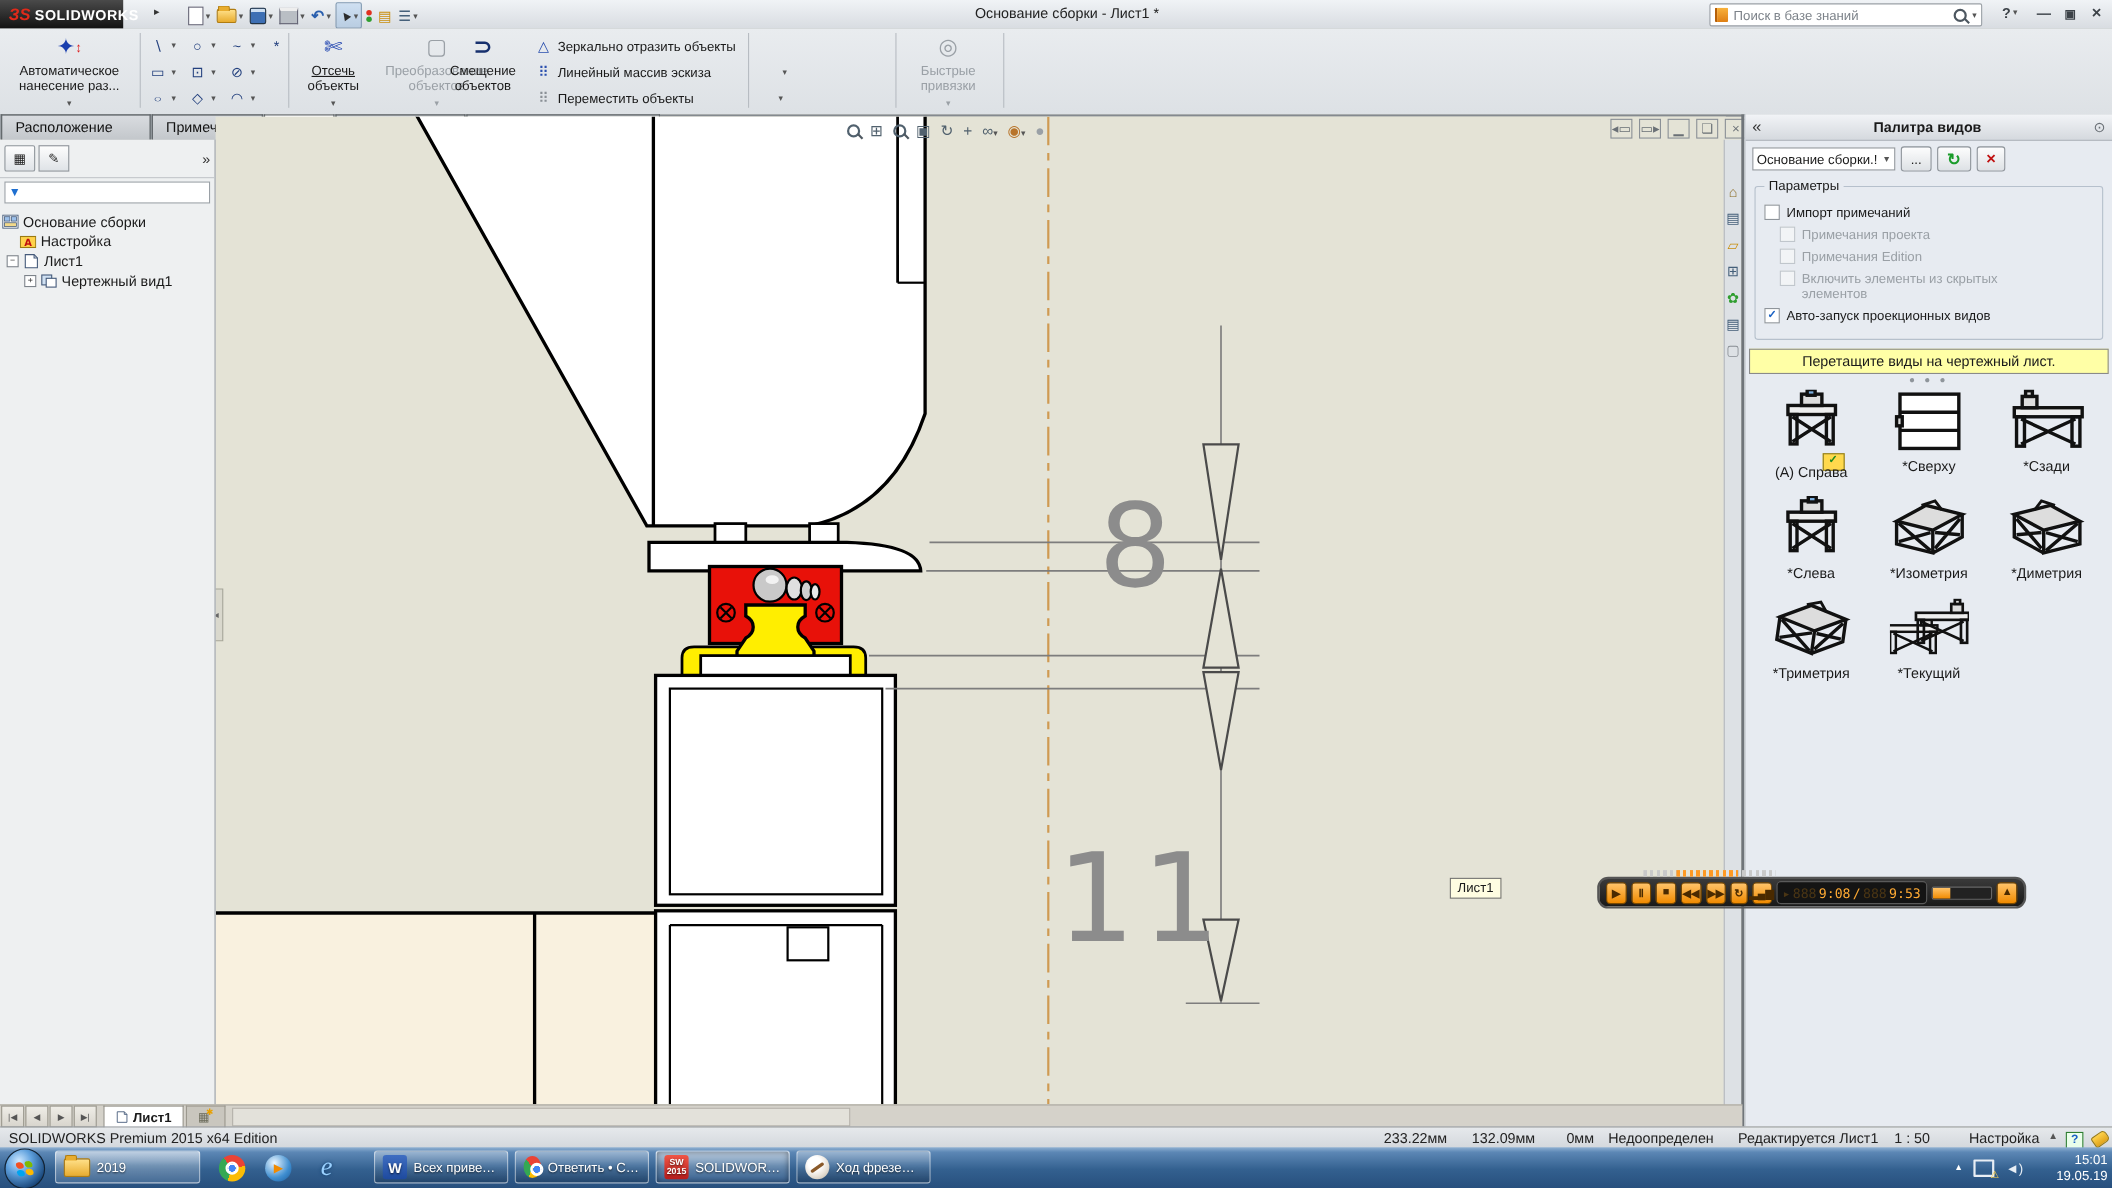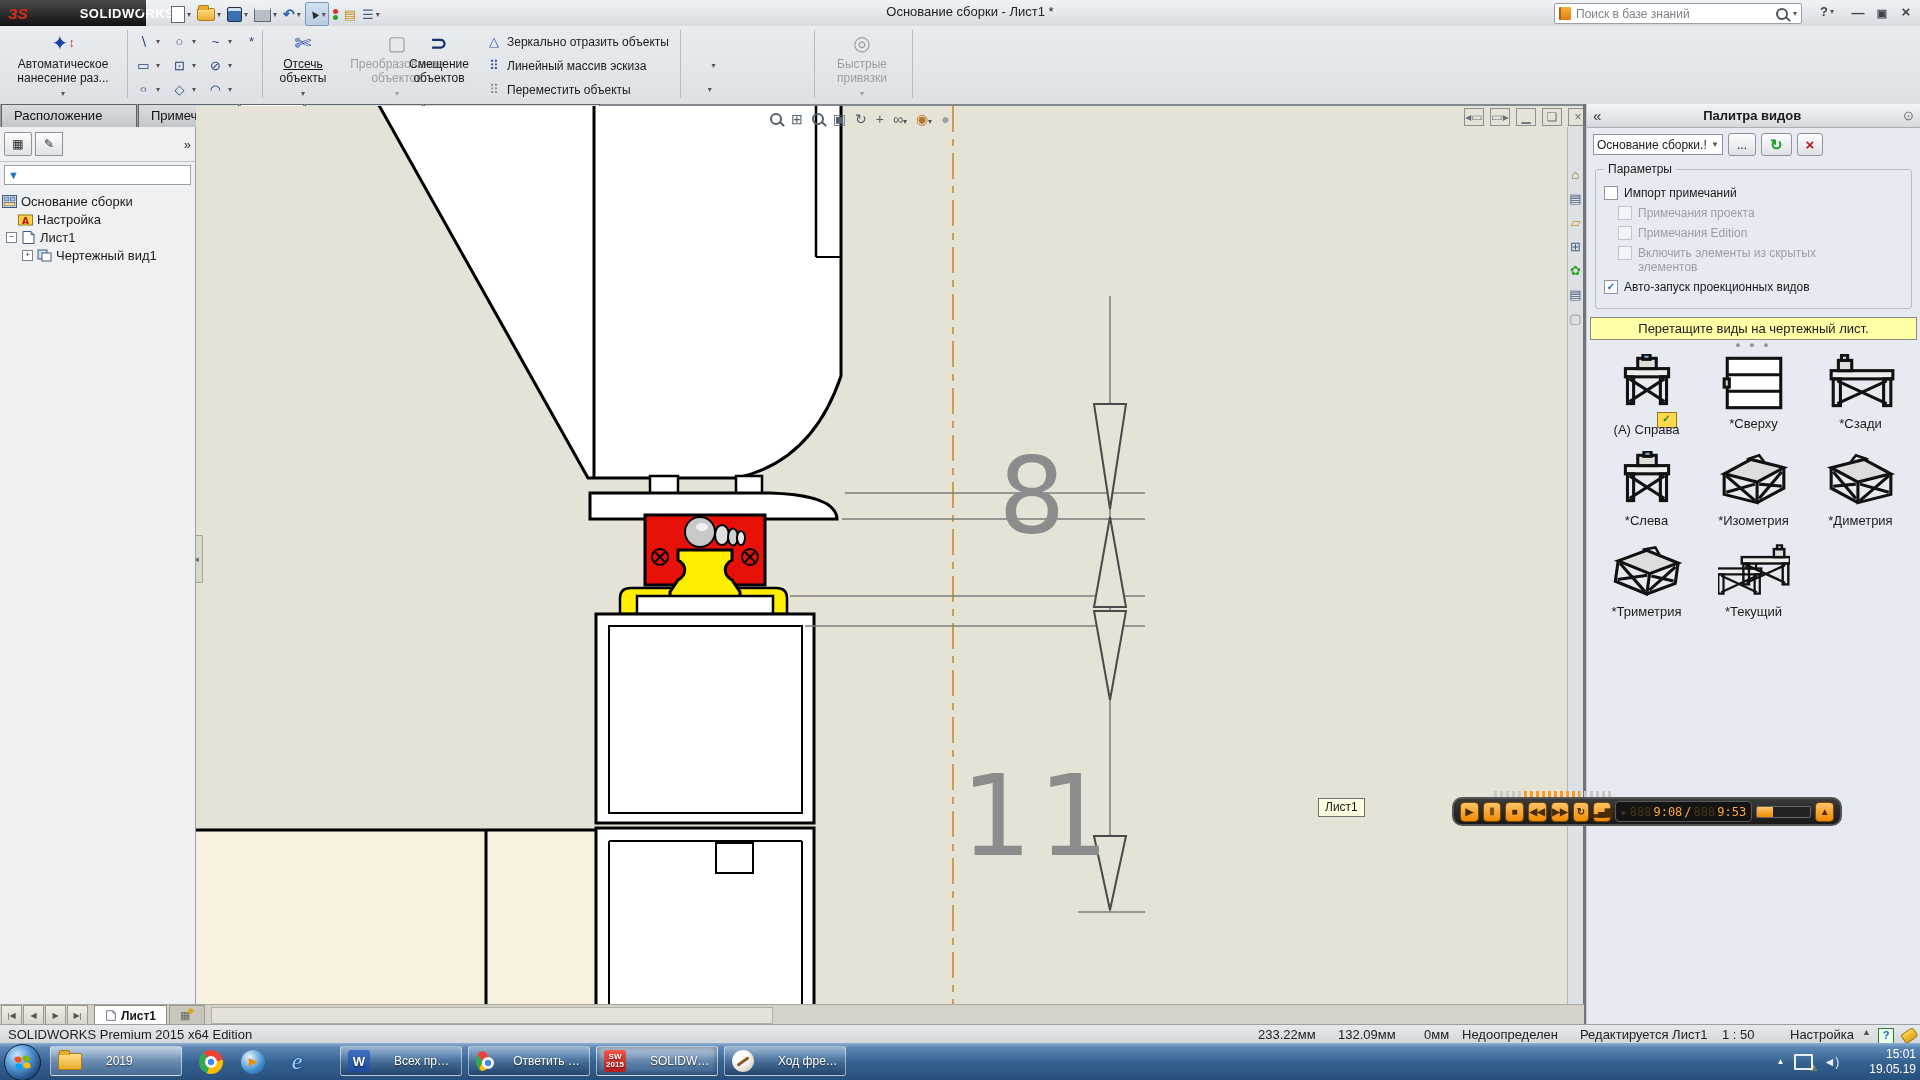--- a/index.html
+++ b/index.html
@@ -1,22 +1,22 @@
 <!DOCTYPE html>
 <html><head>
 <meta charset="utf-8">
 <style>
   html,body{margin:0;padding:0;background:#444;}
   #app{position:relative;width:1920px;height:1080px;overflow:hidden;
        font-family:"Liberation Sans",sans-serif;background:#e4e3d6;font-size:13px;color:#1a1a1a;}
   .abs{position:absolute;}
   
   #titlebar{left:0;top:0;width:1920px;height:26px;background:linear-gradient(#f0f3f6,#d8dce1);border-bottom:1px solid #aab0b6;}
-  #logo{left:0;top:0;width:146px;height:26px;background:linear-gradient(#4a4a4a,#121212);color:#fff;
-        display:flex;align-items:center;padding-left:8px;box-sizing:border-box;gap:48px;}
+  #logo{left:0;top:0;width:112px;height:26px;background:linear-gradient(#4a4a4a,#121212);color:#fff;
+        display:flex;align-items:center;padding-left:8px;box-sizing:border-box;}
   #logo .ds{color:#e02a1a;font-weight:bold;font-style:italic;font-size:15px;margin-right:4px;}
   #logo .sw{font-weight:bold;font-size:13px;letter-spacing:.5px;}
   .qbtn{display:inline-flex;align-items:center;height:22px;margin:0 1px;padding:0 2px;}
   .qbtn .dd{font-size:8px;color:#555;margin-left:2px;}
   .pressed{border:1px solid #7f98b1;background:linear-gradient(#cfe0f2,#b9cde2);border-radius:2px;}
   #wintitle{left:760px;top:4px;width:420px;text-align:center;color:#222;}
   #searchbox{right:118px;top:3px;width:238px;height:19px;background:#fff;border:1px solid #9aa0a6;border-radius:2px;
              display:flex;align-items:center;padding:0 4px;gap:5px;}
   #searchbox .ph{color:#7d838a;font-size:12px;flex:1;}
   .bookicon{width:10px;height:13px;background:linear-gradient(#f9b23c,#df7f14);border-radius:1px;border-left:2px solid #b55f08;}
@@ -99,21 +99,21 @@
   .sitem{position:absolute;top:2px;white-space:nowrap;}
   #helpbox{width:14px;height:14px;border:1px solid #2e7d32;background:#eaffea;color:#1b62c4;font-weight:bold;font-size:11px;text-align:center;line-height:13px;}
   .tag{width:13px;height:9px;background:linear-gradient(#ffd24a,#e0a21a);border:1px solid #9a7a10;transform:rotate(-35deg);border-radius:2px 4px 4px 2px;}
   
   #taskbar{left:0;top:1043px;width:1920px;height:37px;background:linear-gradient(#8fb0d2 0%,#5c87b5 12%,#33608f 55%,#274f7d 100%);}
   .orb{left:4px;top:1px;width:35px;height:35px;border-radius:50%;background:radial-gradient(circle at 35% 30%,#cfe9ff 0%,#5ea0dd 35%,#1c4a7e 75%,#0d2c50 100%);border:1px solid #123;display:flex;align-items:center;justify-content:center;}
   .flag{width:15px;height:13px;display:grid;grid-template-columns:1fr 1fr;grid-template-rows:1fr 1fr;gap:1px;transform:rotate(-8deg);}
   .flag div{border-radius:2px 4px 2px 4px;}
   .tbtn{position:absolute;top:3px;height:30px;border:1px solid rgba(255,255,255,.5);border-radius:3px;
         background:linear-gradient(rgba(255,255,255,.38),rgba(255,255,255,.10) 45%,rgba(0,0,0,.18));
-        display:flex;align-items:center;gap:24px;padding:0 7px;color:#fff;font-size:12px;box-sizing:border-box;
+        display:flex;align-items:center;gap:6px;padding:0 7px;color:#fff;font-size:12px;box-sizing:border-box;
         text-shadow:0 1px 2px rgba(0,0,0,.7);}
   .tbtn .lbl{max-width:86px;overflow:hidden;white-space:nowrap;text-overflow:ellipsis;}
   .tbtn.active{background:linear-gradient(rgba(255,255,255,.6),rgba(255,255,255,.25) 45%,rgba(80,120,170,.4));box-shadow:inset 0 0 6px rgba(0,0,0,.45);}
   .pinicon{position:absolute;top:5px;width:30px;height:27px;display:flex;align-items:center;justify-content:center;}
   .folder{width:22px;height:15px;background:linear-gradient(#ffe08a,#e8ac2e);border:1px solid #b07c10;border-radius:2px;position:relative;}
   .folder::before{content:"";position:absolute;top:-4px;left:0;width:9px;height:4px;background:#e8ac2e;border:1px solid #b07c10;border-bottom:none;border-radius:2px 2px 0 0;}
   .chrome{width:24px;height:24px;border-radius:50%;background:conic-gradient(from -40deg,#ea4335 0 120deg,#fbbc05 120deg 240deg,#34a853 240deg 360deg);position:relative;}
   .chrome::after{content:"";position:absolute;left:6px;top:6px;width:12px;height:12px;border-radius:50%;background:radial-gradient(circle,#4285f4 55%,#fff 60%);border:2px solid #fff;box-sizing:border-box;}
   .wmp{width:24px;height:24px;border-radius:50%;background:radial-gradient(circle at 35% 30%,#eaf6ff,#3f8ed0 60%,#1a5a9a);color:#f08a00;font-size:11px;display:flex;align-items:center;justify-content:center;}
   .ie{color:#9ad1ff;font-size:24px;font-style:italic;font-family:"Liberation Serif",serif;text-shadow:0 0 3px #0c3a6b;}

